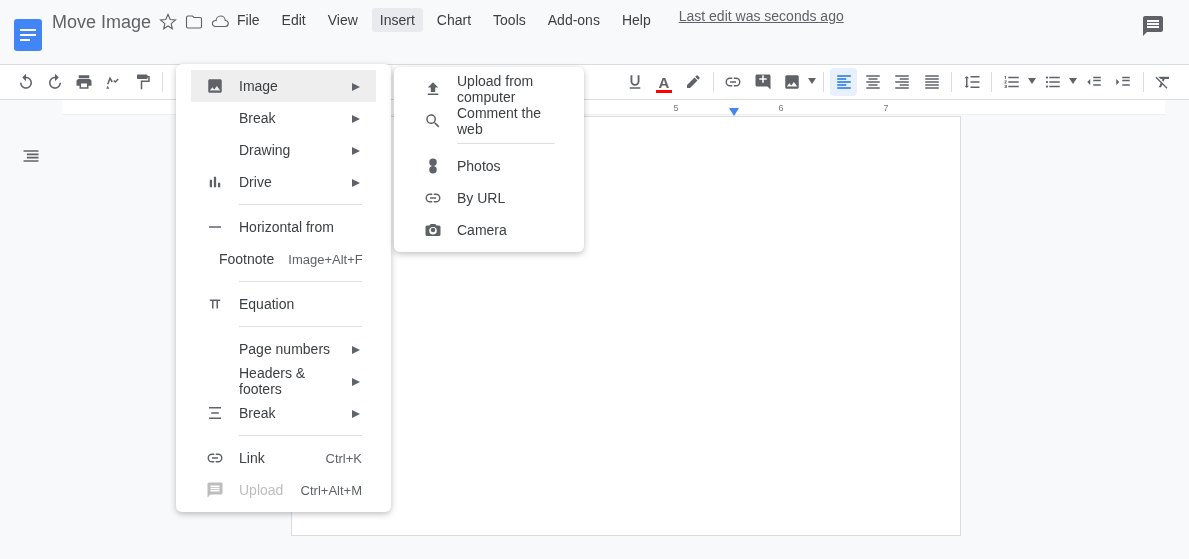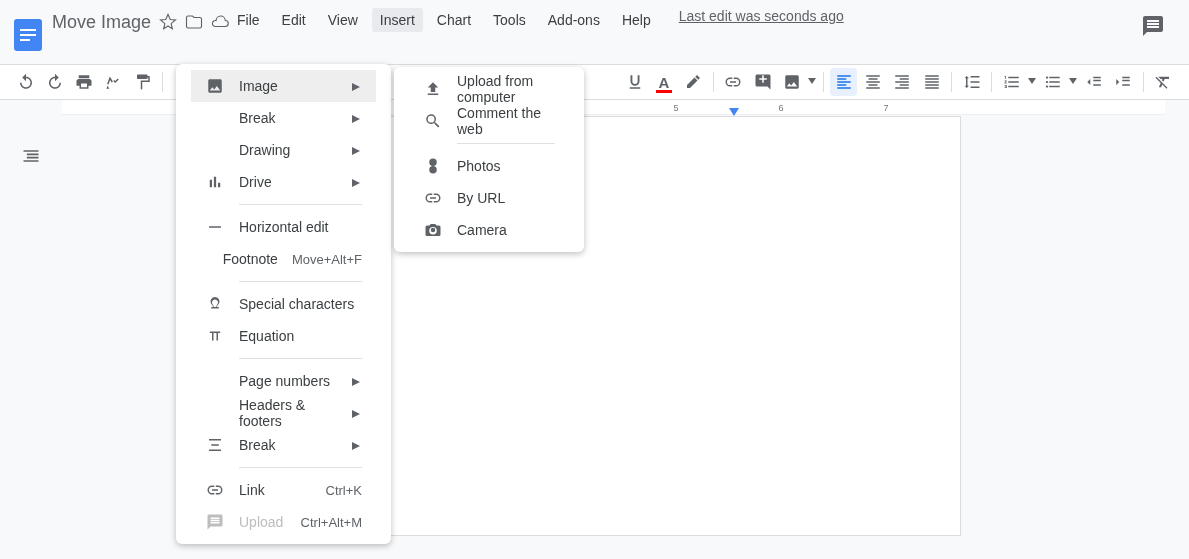--- a/index.html
+++ b/index.html
@@ -291,36 +291,28 @@
           <path d="M0 0 L8 4 L0 8 z"></path>
         </svg></span>
     </div>
     <hr>
     <div class="row">
       <span class="ic">
         <svg viewBox="0 0 24 24">
           <path d="M4 11h16v2H4z"></path>
         </svg>
       </span>
-      <span class="lbl">Horizontal edit</span>
+      <span class="lbl">Horizontal from</span>
     </div>
     <div class="row">
       <span class="ic"></span>
       <span class="lbl">Footnote</span>
-      <span class="hint">Move+Alt+F</span>
+      <span class="hint">Image+Alt+F</span>
     </div>
     <hr>
-    <div class="row">
-      <span class="ic">
-        <svg viewBox="0 0 24 24">
-          <path d="M17 18v-2h-3l3.5-5a6 6 0 1 0-11 0L10 16H7v2h10zM12 6a4 4 0 0 1 3.2 6.4L13 16h-2l-2.2-3.6A4 4 0 0 1 12 6z"></path>
-        </svg>
-      </span>
-      <span class="lbl">Special characters</span>
-    </div>
     <div class="row">
       <span class="ic">
         <svg viewBox="0 0 24 24">
           <path d="M5 6h14v2h-3v10h-2V8h-4v10H8V8H5z"></path>
         </svg>
       </span>
       <span class="lbl">Equation</span>
     </div>
     <hr>
     <div class="row">

